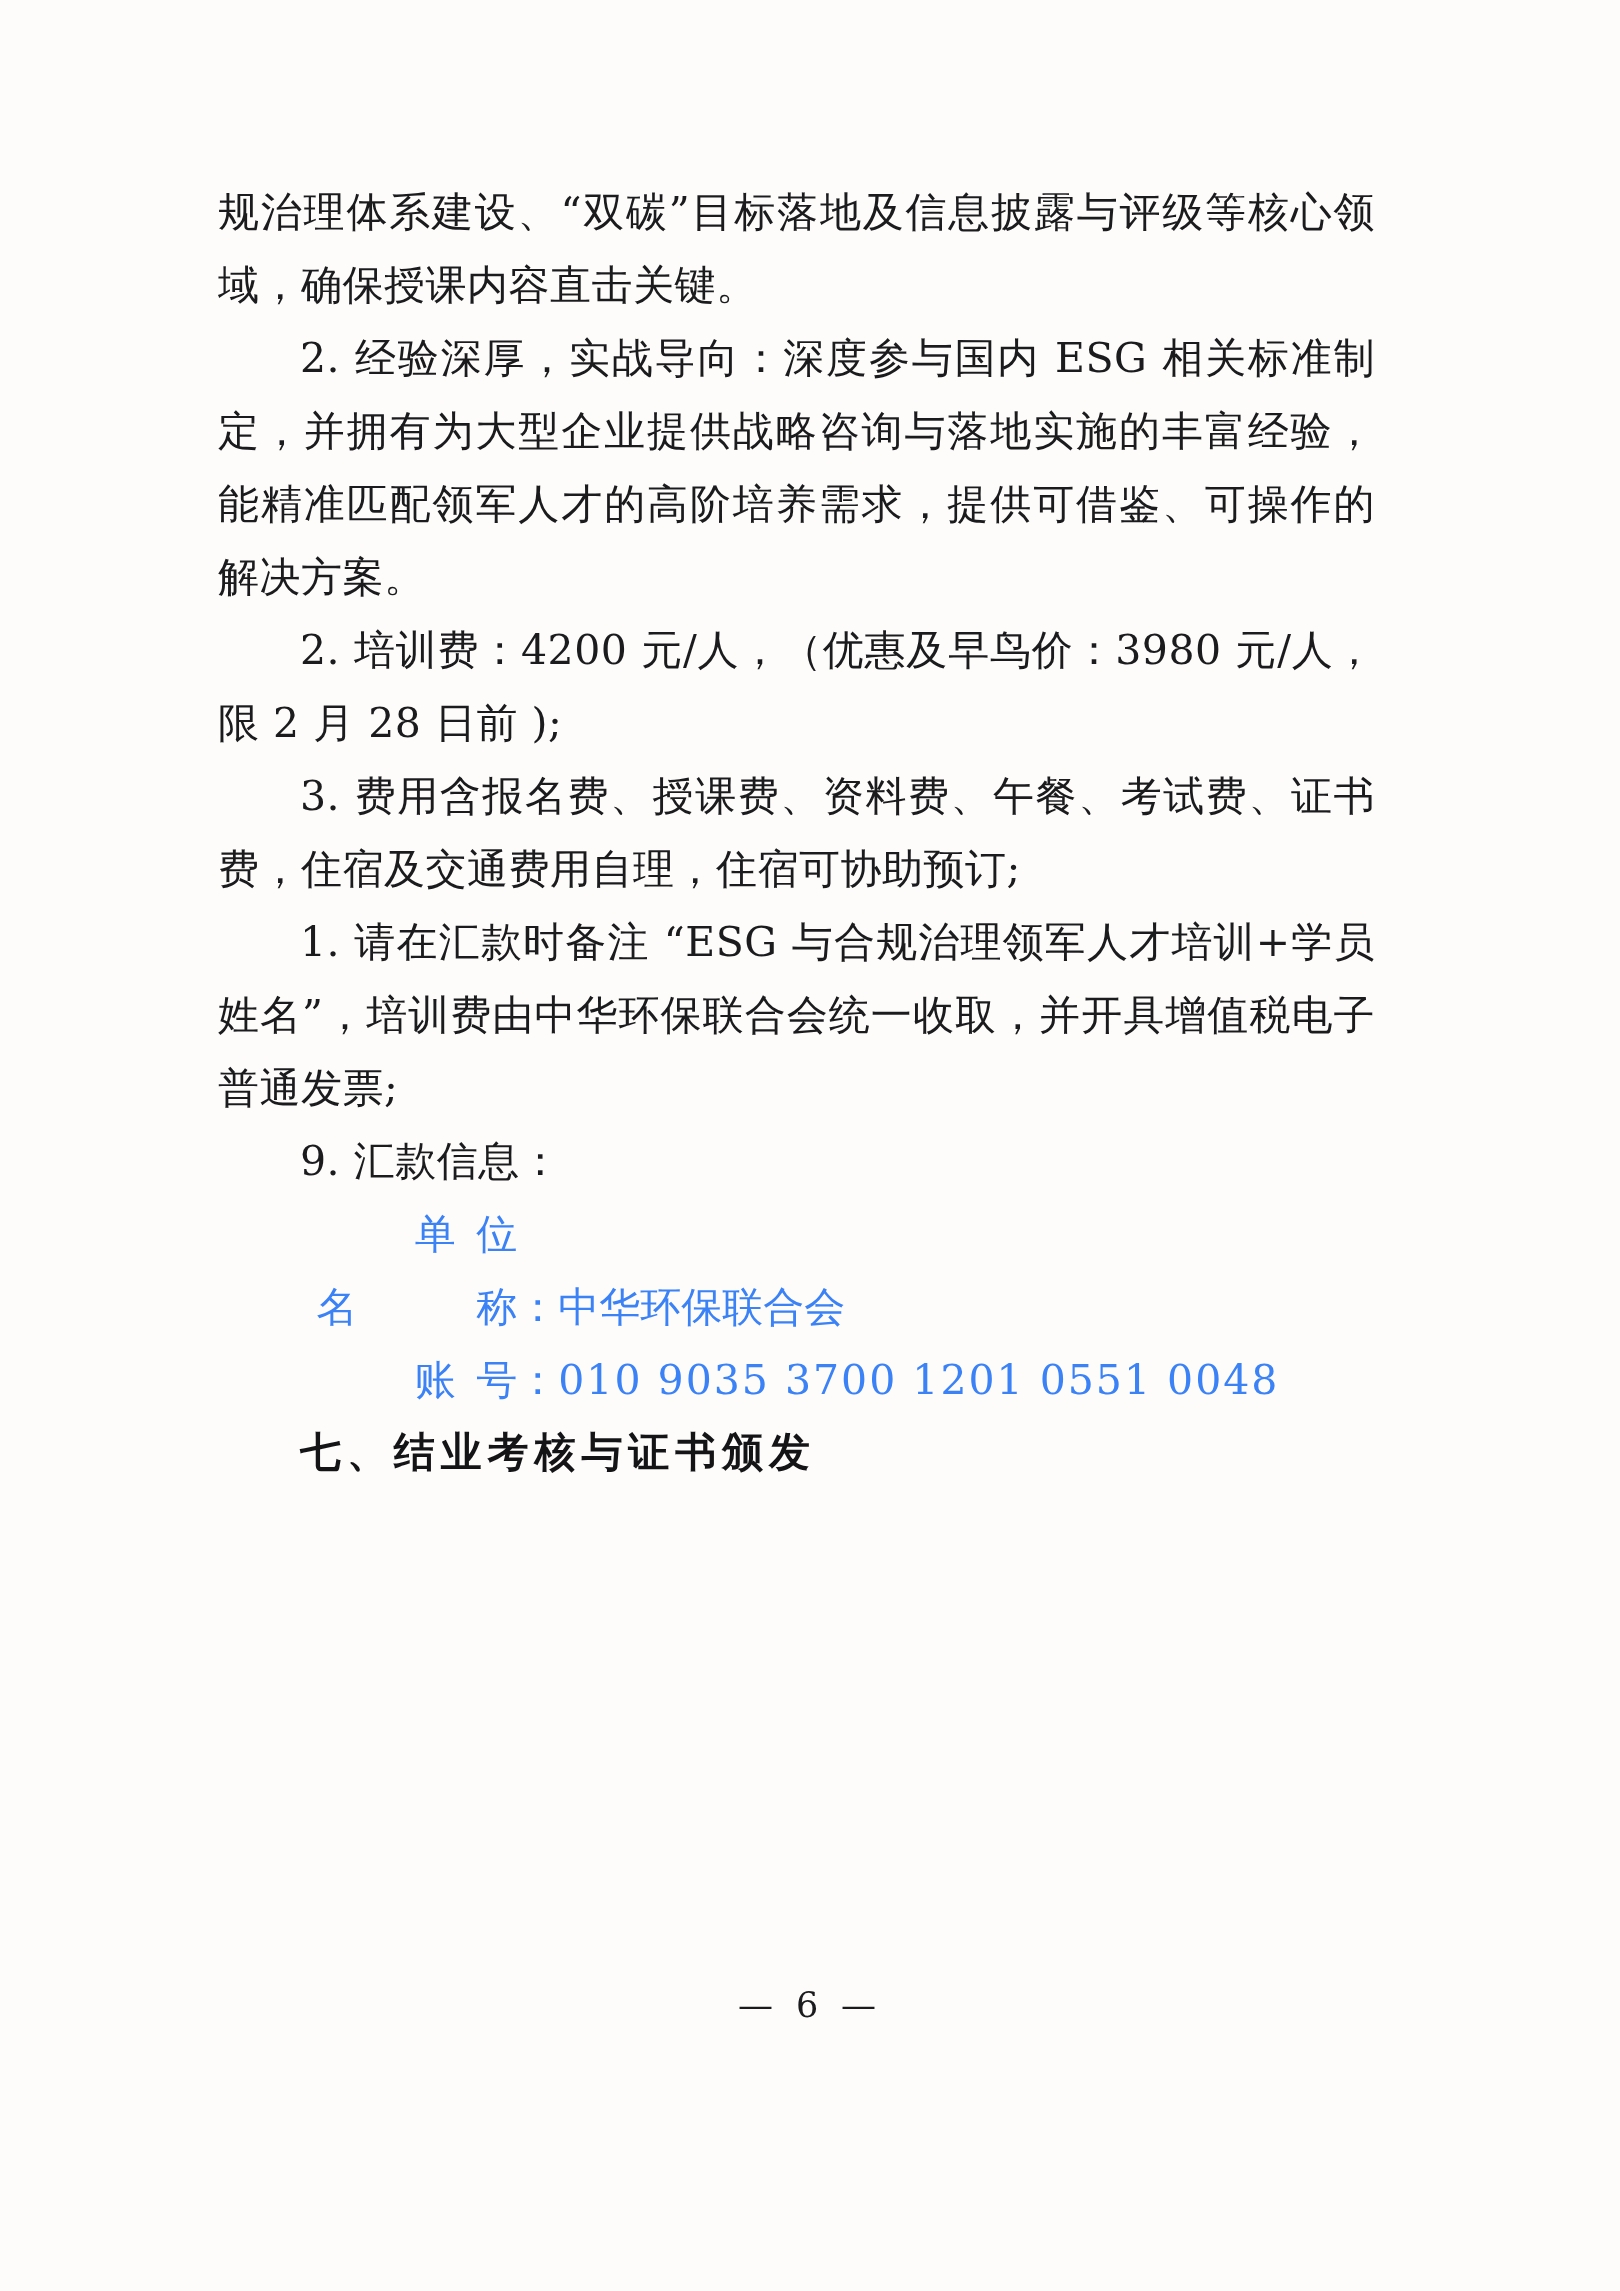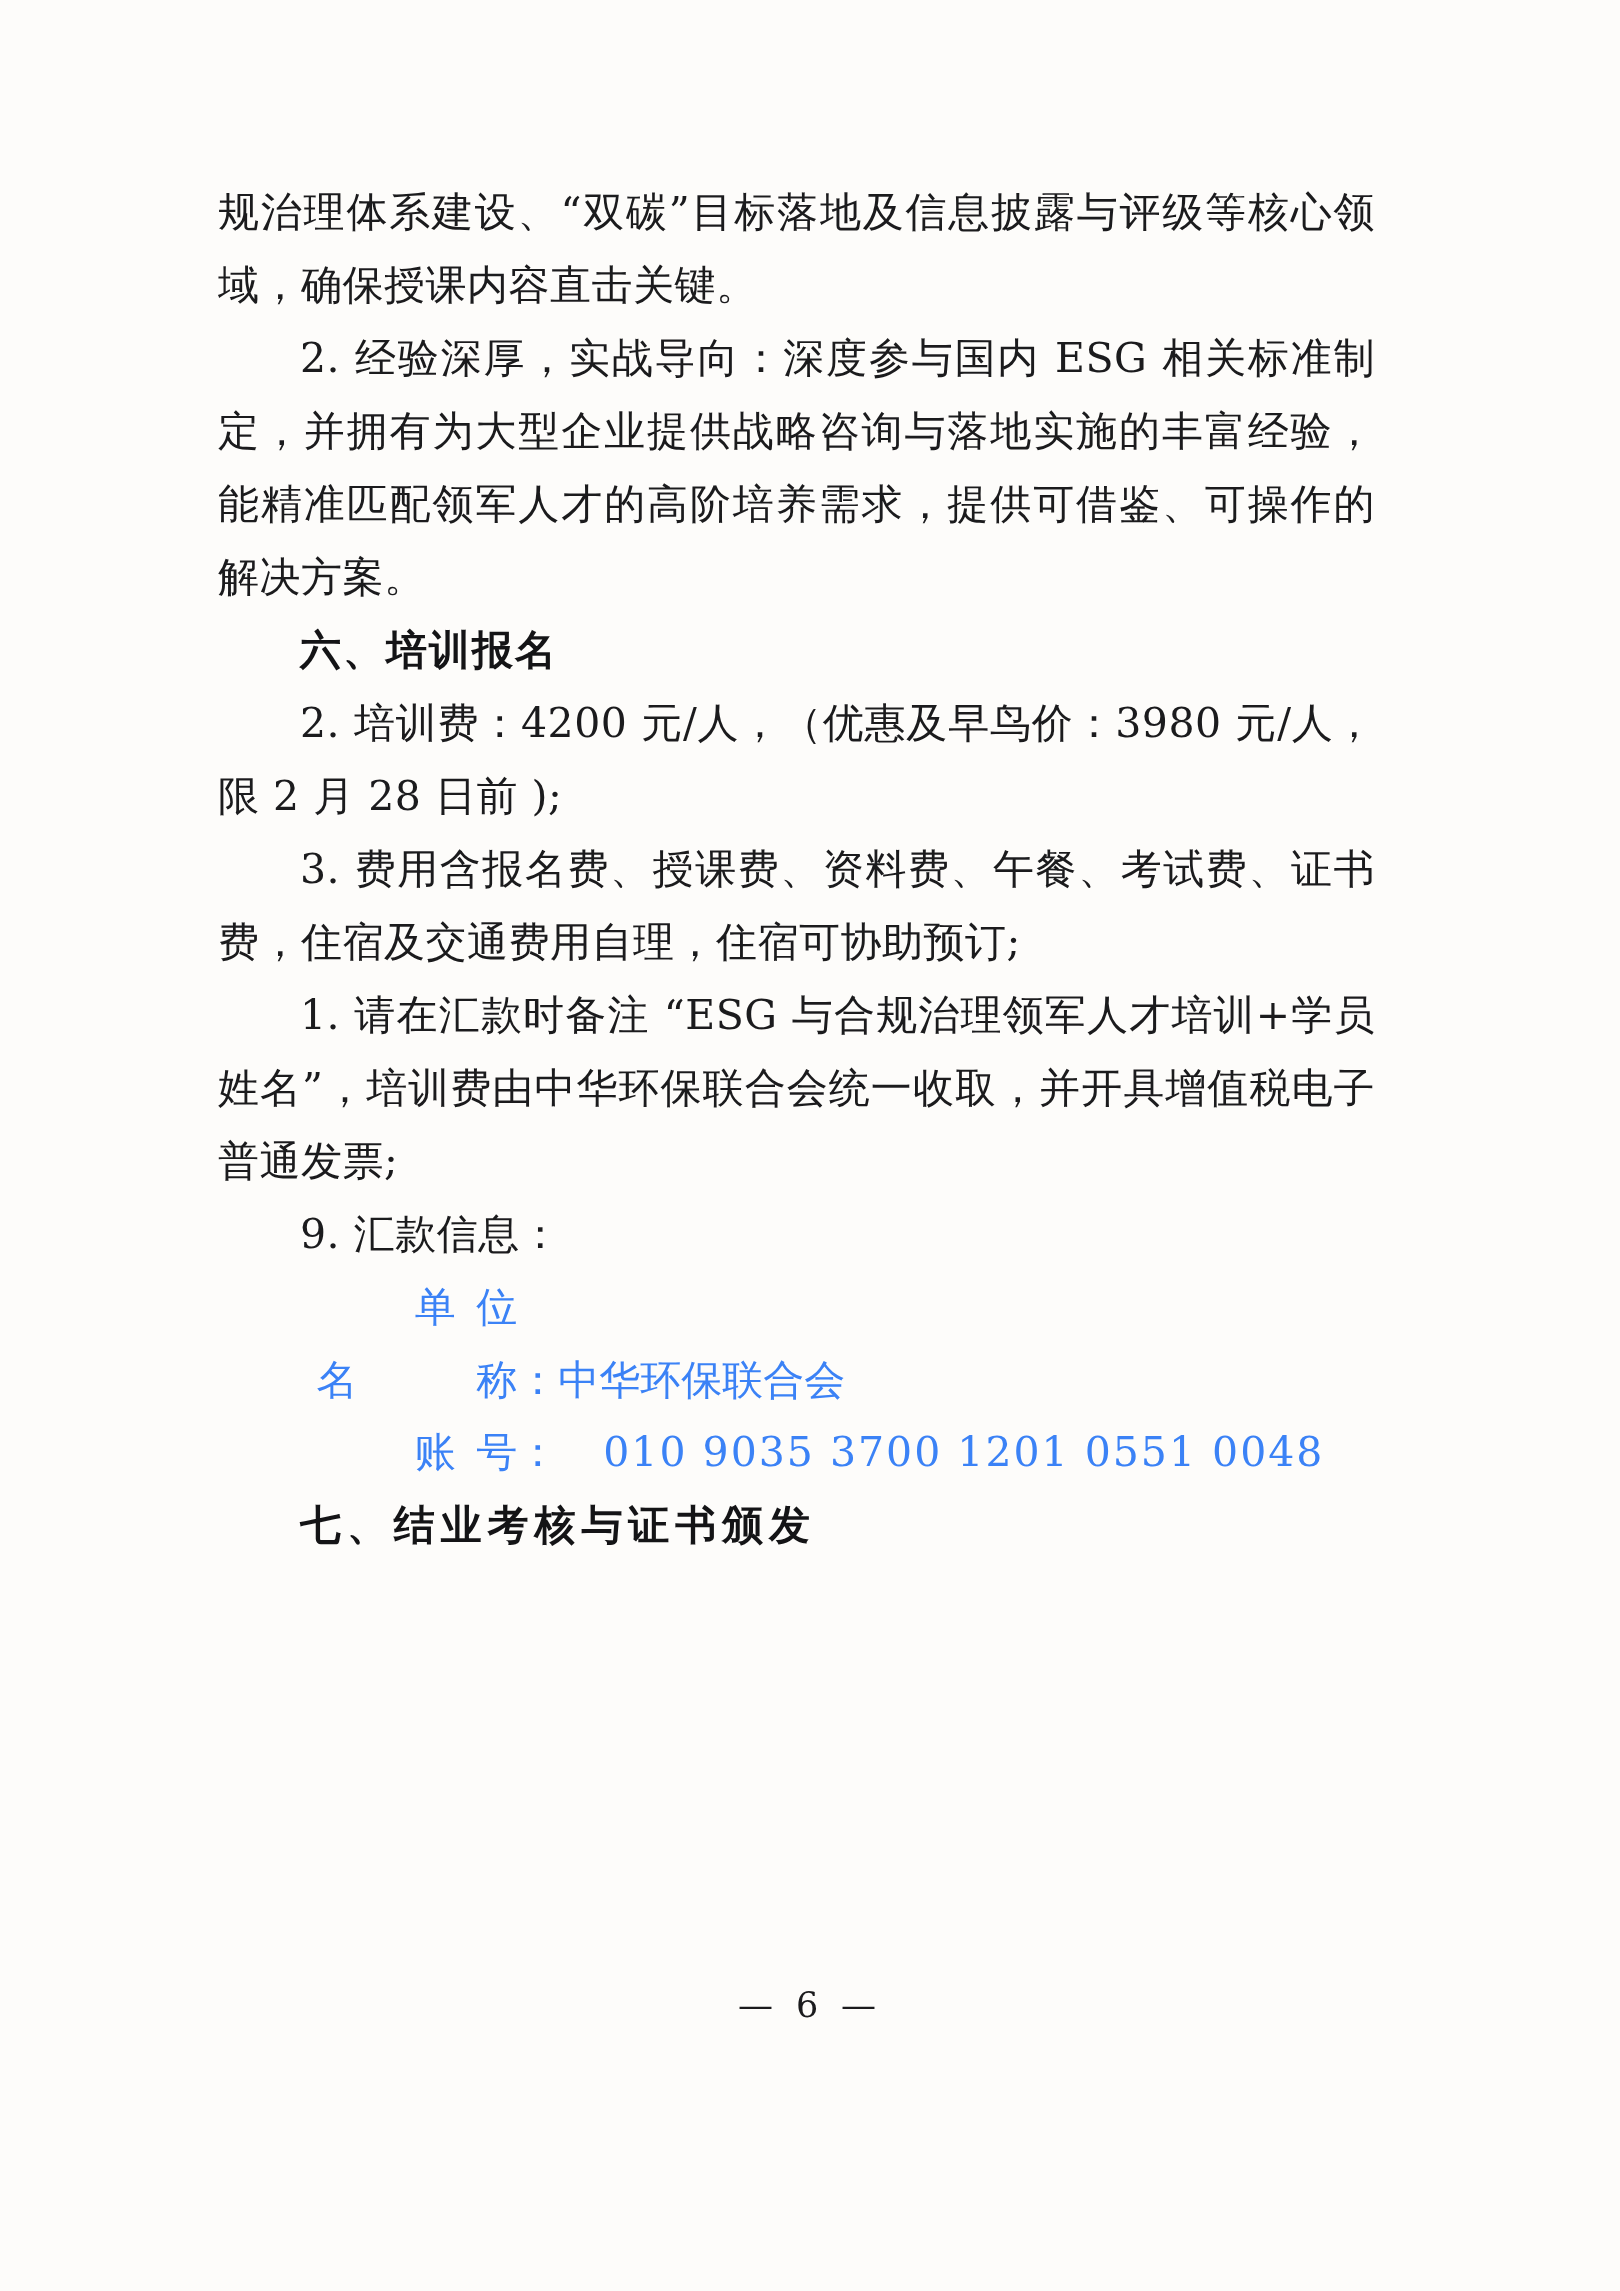--- a/index.html
+++ b/index.html
@@ -58,21 +58,20 @@
     color: #3b82f6;
   }
   .lbl {
     display: inline-block;
     width: 4.9em;
     text-align: justify;
     text-align-last: justify;
   }
   .acct {
     letter-spacing: 2px;
-    margin-left: 45px;
   }
   .footer {
     position: absolute;
     left: 0;
     right: 0;
     top: 1985px;
     text-align: center;
     font-size: 35px;
     letter-spacing: 5.9px;
     color: #1b1b1d;
@@ -81,21 +80,20 @@
 </head>
 <body>
 
 <div class="page">
   <div class="content">
 
     <p class="para">规治理体系建设、“双碳”目标落地及信息披露与评级等核心领域，确保授课内容直击关键。</p>
 
     <p class="para indent">2. 经验深厚，实战导向：深度参与国内 ESG 相关标准制定，并拥有为大型企业提供战略咨询与落地实施的丰富经验，能精准匹配领军人才的高阶培养需求，提供可借鉴、可操作的解决方案。</p>
 
-    <p class="heading">六、培训报名</p>
 
 
     <p class="para indent">2. 培训费：4200 元/人，（优惠及早鸟价：3980 元/人，限 2 月 28 日前 );</p>
 
     <p class="para indent">3. 费用含报名费、授课费、资料费、午餐、考试费、证书费，住宿及交通费用自理，住宿可协助预订;</p>
 
     <p class="para indent">1. 请在汇款时备注 “ESG 与合规治理领军人才培训+学员姓名”，培训费由中华环保联合会统一收取，并开具增值税电子普通发票;</p>
 
     <p class="para indent">9. 汇款信息：</p>
 

